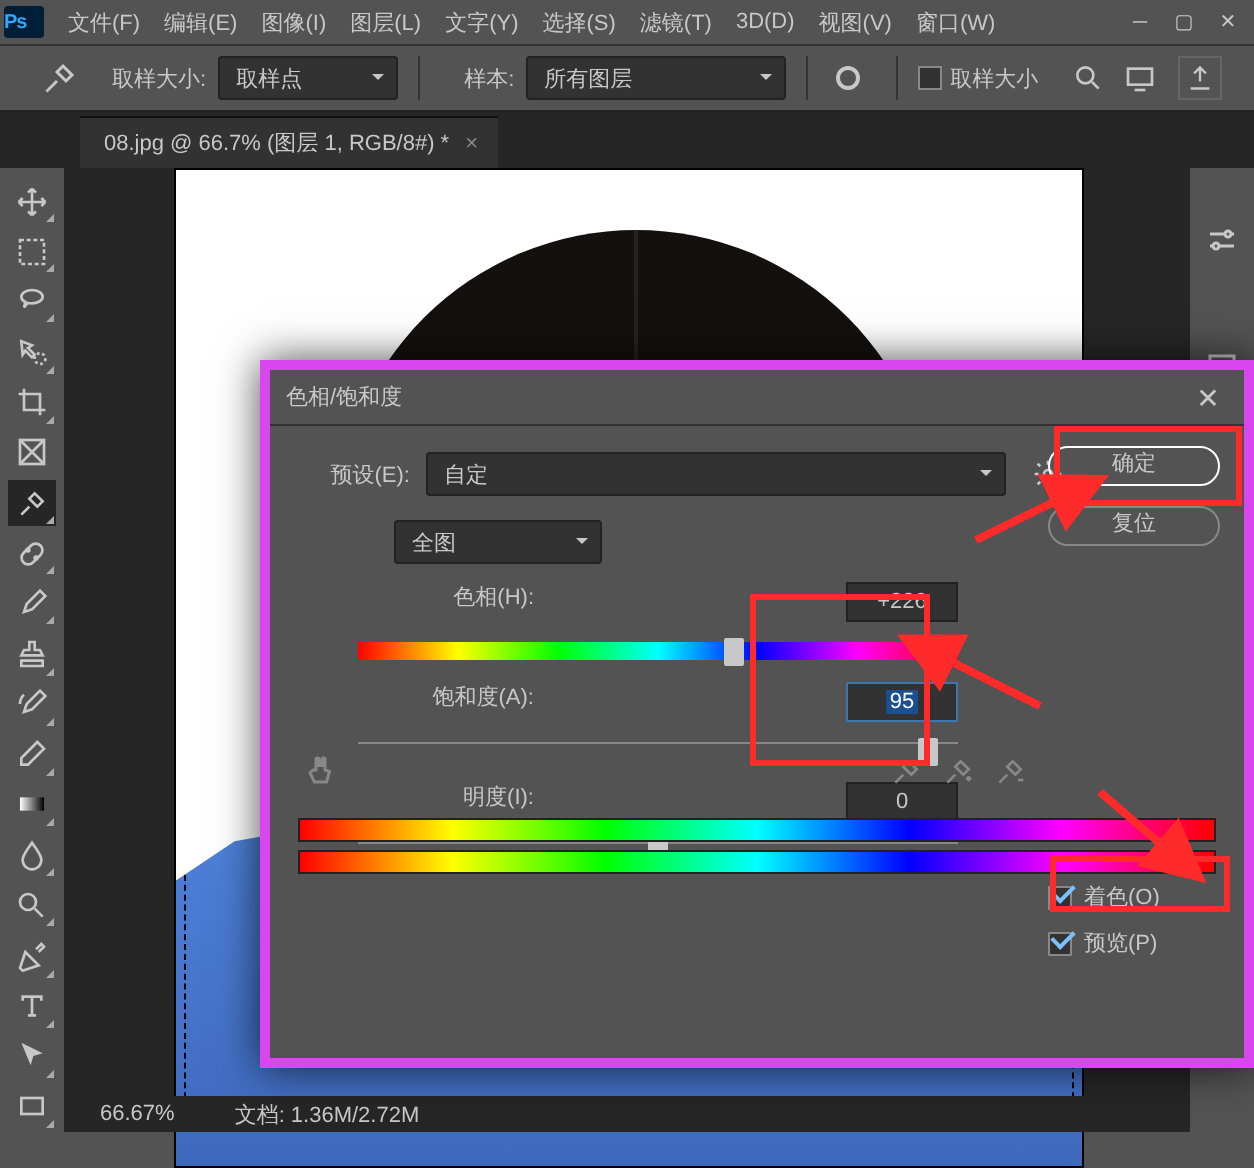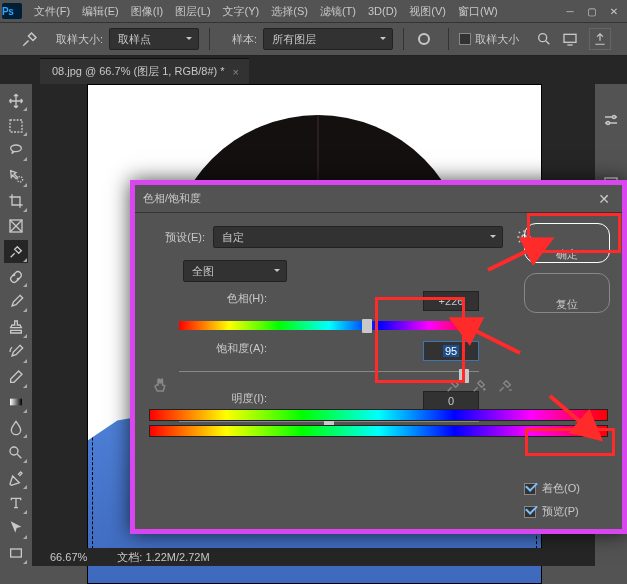--- a/index.html
+++ b/index.html
@@ -69,42 +69,42 @@
   
   .dialog{position:absolute;left:130px;top:180px;width:497px;height:354px;background:var(--bg4);border:5px solid #d946ef;box-shadow:0 0 20px rgba(0,0,0,.7);}
   .dlg-title{height:28px;background:var(--bg4);display:flex;align-items:center;padding:0 8px;border-bottom:1px solid #333;}
   .dlg-title .close{margin-left:auto;width:20px;text-align:center;font-size:14px;}
   .dlg-body{position:relative;padding:10px 14px;}
   .row{display:flex;align-items:center;height:28px;margin-bottom:6px;}
   .row .lbl{width:56px;text-align:right;margin-right:8px;color:var(--txt);}
   .wide-select{flex:1;height:22px;background:var(--bg1);border:1px solid #222;border-radius:2px;position:relative;padding:0 18px 0 8px;display:flex;align-items:center;margin-right:6px;max-width:290px;}
   .wide-select::after{content:"";position:absolute;right:6px;top:8px;border:3px solid transparent;border-top-color:var(--txt);}
   .gear{width:18px;height:18px;display:inline-flex;align-items:center;justify-content:center;margin-left:6px;}
-  .sub-select{width:104px;height:22px;background:var(--bg1);border:1px solid #222;border-radius:2px;position:relative;padding:0 18px 0 8px;display:flex;align-items:center;margin-left:34px;}
+  .sub-select{width:104px;height:22px;background:var(--bg1);border:1px solid #222;border-radius:2px;position:relative;padding:0 18px 0 8px;display:flex;align-items:center;margin-left:48px;}
   .sub-select::after{content:"";position:absolute;right:6px;top:8px;border:3px solid transparent;border-top-color:var(--txt);}
 
   .slider-block{margin-left:30px;width:300px;position:relative;}
   .slider-row{display:flex;align-items:flex-start;height:26px;}
   .slider-row .slbl{width:88px;text-align:right;margin-right:18px;}
   .num-box{width:56px;height:20px;background:var(--bg1);border:1px solid #222;display:flex;align-items:center;justify-content:center;margin-left:auto;}
   .num-box.selected{border:1px solid var(--accent);}
   .num-box.selected span{background:#1b4f8f;color:#fff;padding:0 2px;}
   .slider-track{position:relative;height:10px;margin:4px 0 10px 0;}
   .hue-grad{height:9px;background:linear-gradient(to right,#ff0000,#ffff00,#00ff00,#00ffff,#0000ff,#ff00ff,#ff0000);}
   .plain-track{height:1px;background:#888;margin-top:4px;}
   .thumb{position:absolute;top:-2px;width:10px;height:14px;background:#c8c8c8;border-radius:1px;transform:translateX(-5px);}
 
   
   .ann{position:absolute;border:3px solid var(--red);pointer-events:none;}
   .arrow{position:absolute;pointer-events:none;}
   .arrow svg{overflow:visible;}
 
   
   .dlg-right{position:absolute;right:12px;top:10px;width:86px;}
-  .btn{height:40px;border:1px solid #888;border-radius:12px;display:flex;align-items:flex-end;justify-content:center;margin-bottom:10px;cursor:default;}
+  .btn{height:20px;border:1px solid #888;border-radius:12px;display:flex;align-items:flex-start;justify-content:center;margin-bottom:10px;cursor:default;}
   .btn.primary{border:1px solid #fff;}
   .chk-row{display:flex;align-items:center;gap:6px;margin-top:8px;font-size:11px;}
   .chk{width:12px;height:12px;border:1px solid #888;background:var(--bg1);position:relative;}
   .chk.checked::after{content:"";position:absolute;left:1px;top:-2px;width:9px;height:5px;border-left:2px solid #7ac0ff;border-bottom:2px solid #7ac0ff;transform:rotate(-45deg);}
 
   .eyedrops{position:absolute;right:108px;bottom:56px;display:flex;gap:8px;}
   .eyedrops .ed{width:18px;height:18px;display:inline-flex;align-items:center;justify-content:center;}
 
   .finger{position:absolute;left:16px;bottom:56px;width:20px;height:20px;display:flex;align-items:center;justify-content:center;color:#777;}
 
@@ -343,21 +343,21 @@
 
   <div class="canvas-wrap">
     <div class="canvas">
       <div class="hair"></div>
       <div class="shirt"></div>
     </div>
   </div>
 
   <div class="status">
     <span>66.67%</span>
-    <span>文档: 1.22M/2.72M</span>
+    <span>文档: 1.36M/2.72M</span>
   </div>
 </div>
 
 <div class="dialog">
   <div class="dlg-title">
     <span>色相/饱和度</span>
     <span class="close">✕</span>
   </div>
   <div class="dlg-body">
 

